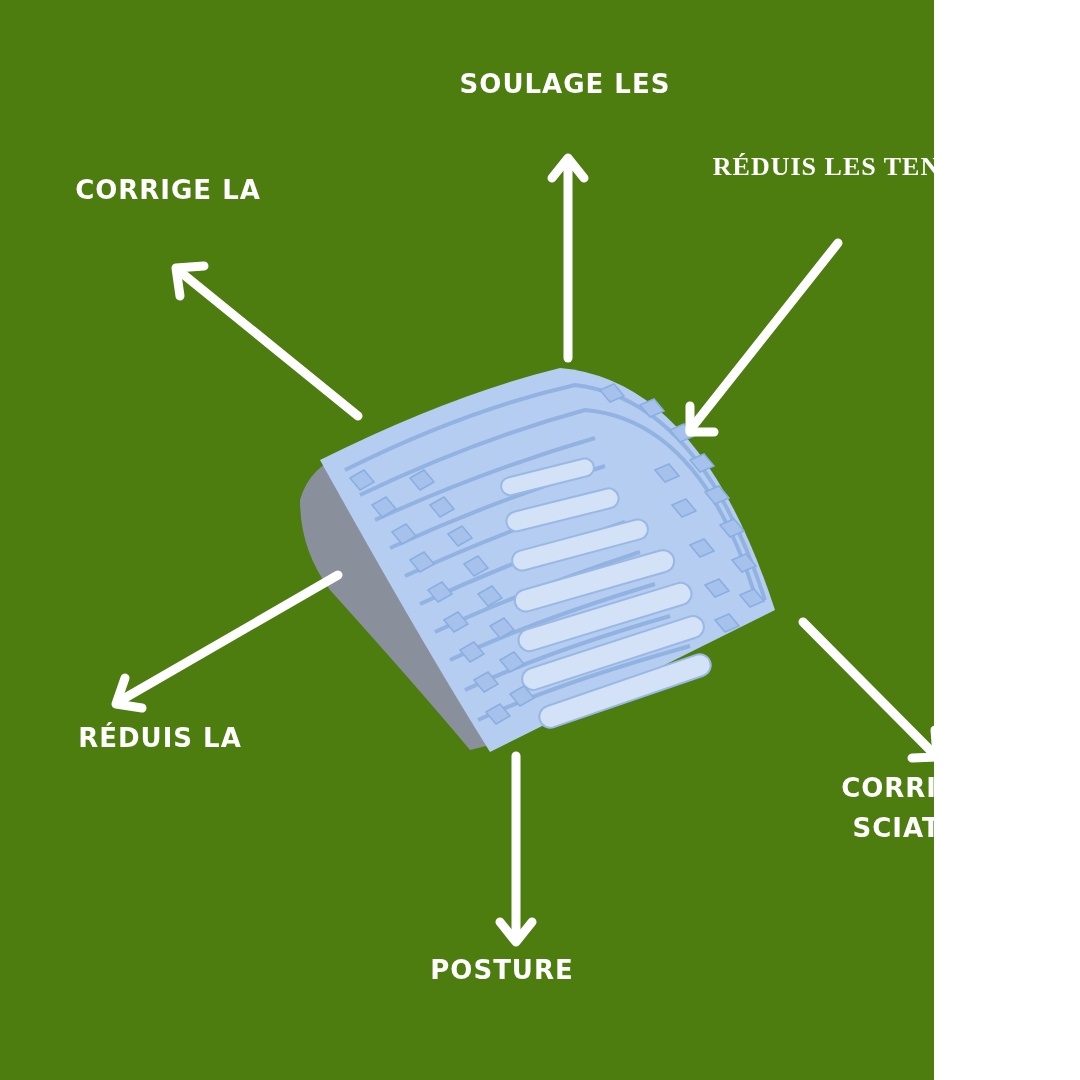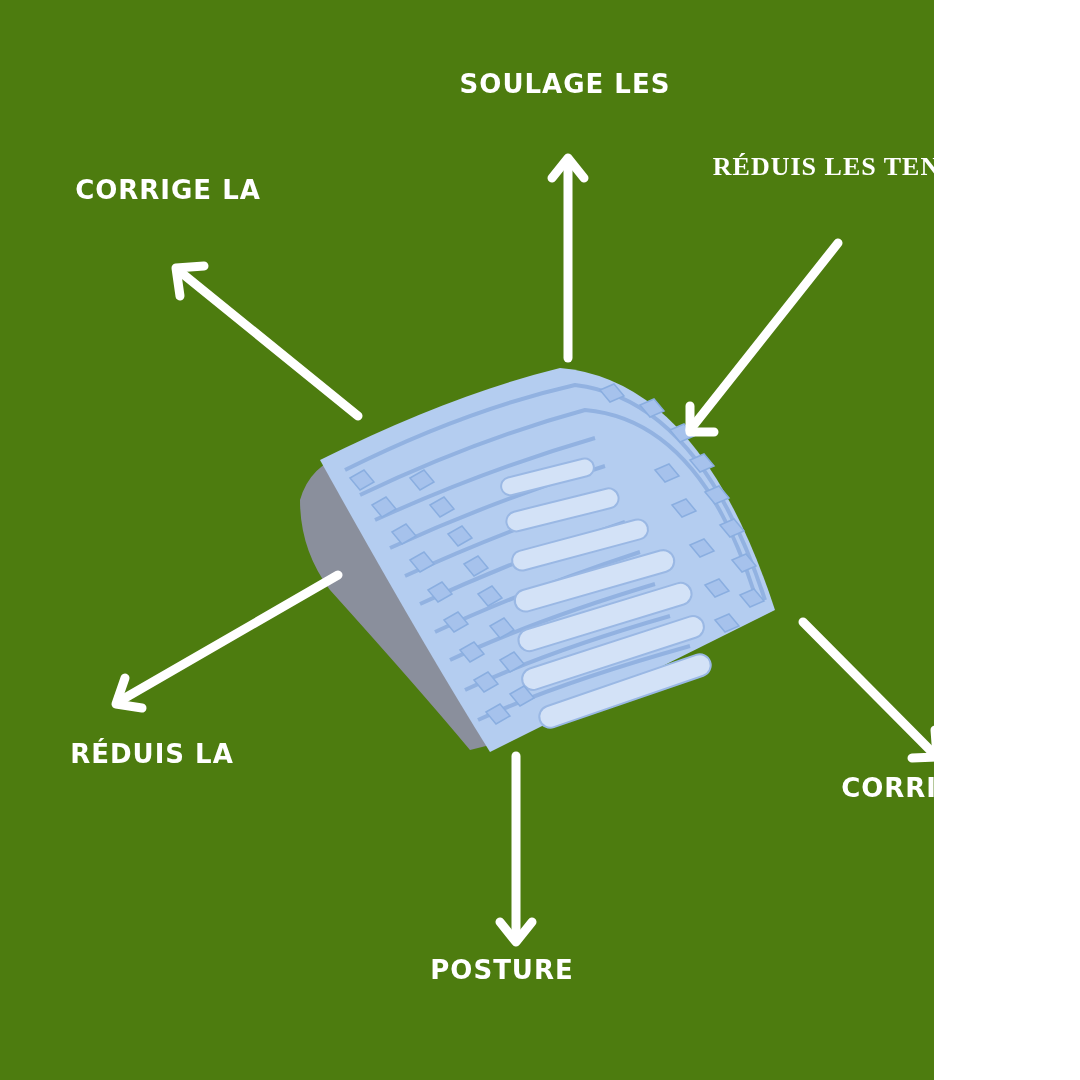--- a/index.html
+++ b/index.html
@@ -124,25 +124,26 @@
   </div>
 
   <div class="label" style="left:868px; top:147px;font-family:Liberation Serif, serif;">
     <span>RÉDUIS LES TENSIONS</span>
   </div>
 
   <div class="label" style="left:168px; top:170px;">
     <span>CORRIGE LA</span>
   </div>
 
-  <div class="label" style="left:152px; top:718px;margin-top:16px;">
+  <div class="label" style="left:160px; top:718px;">
     <span>RÉDUIS LA</span>
   </div>
 
   <div class="label" style="left:934px; top:768px;">
     <span>CORRIGE LA</span>
+    <span>SCIATIQUE</span>
   </div>
 
   <div class="label" style="left:502px; top:950px;">
     <span>POSTURE</span>
   </div>
 
 </div>
 
 </body></html>

